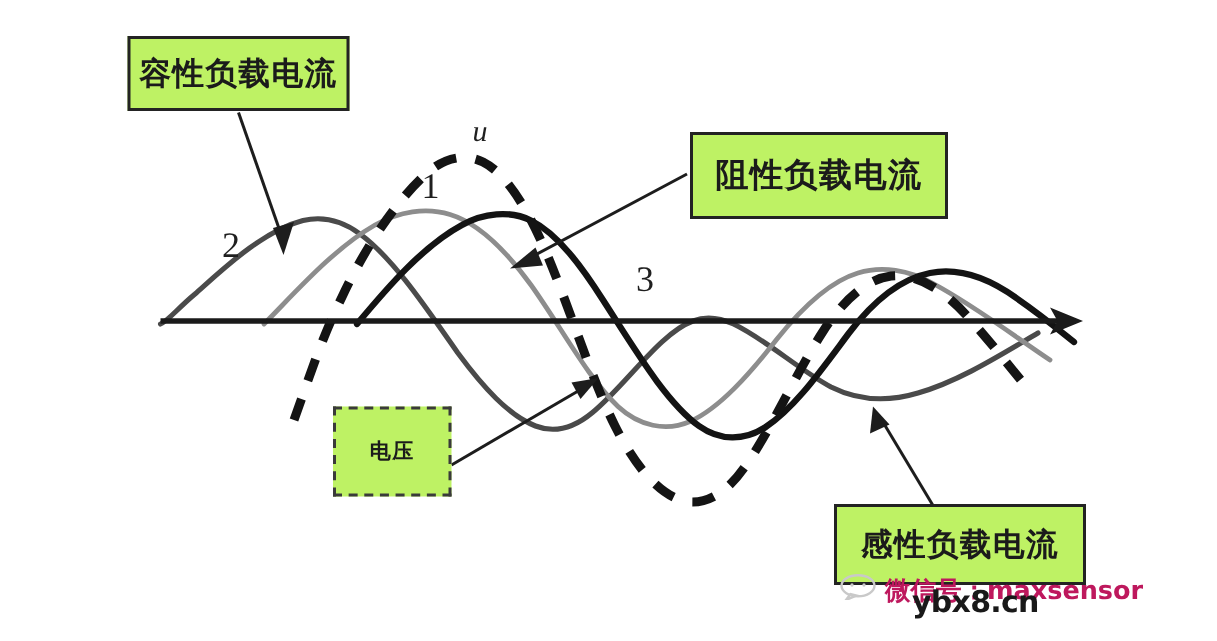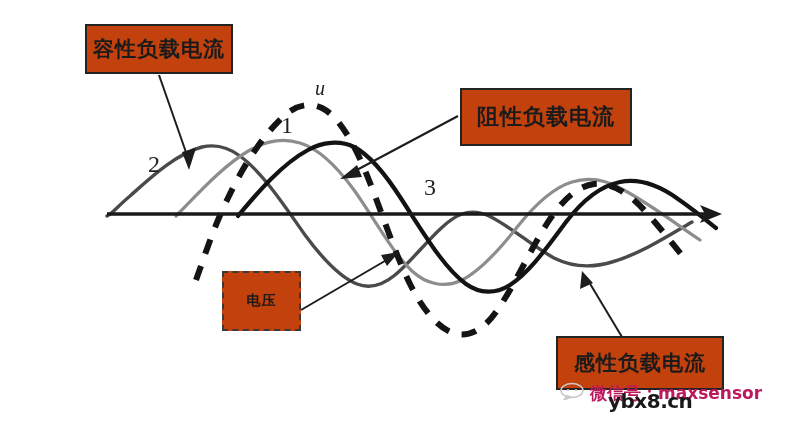--- a/index.html
+++ b/index.html
@@ -23,21 +23,21 @@
     top: 0;
     width: 811px;
     height: 427px;
   }
   .box {
     position: absolute;
     box-sizing: border-box;
     display: flex;
     align-items: center;
     justify-content: center;
-    background: #c2410c;
+    background: #bef264;
     color: #1b1b1b;
     letter-spacing: 1px;
     white-space: nowrap;
   }
   .box.solid {
     border: 2px solid #232323;
   }
   .box.dashed {
     border: 2px dashed #3a3a3a;
   }

